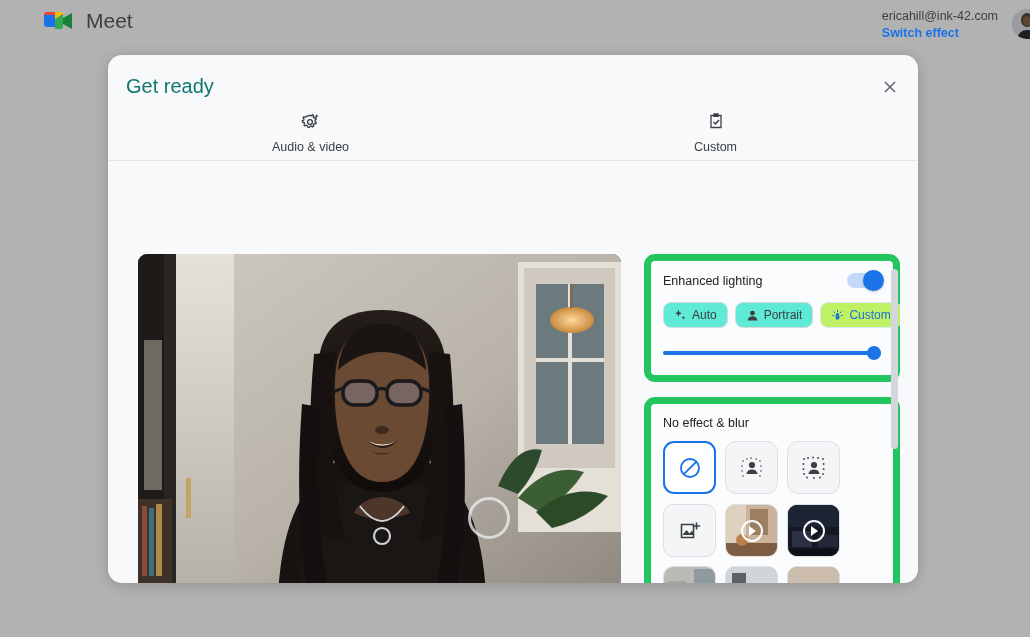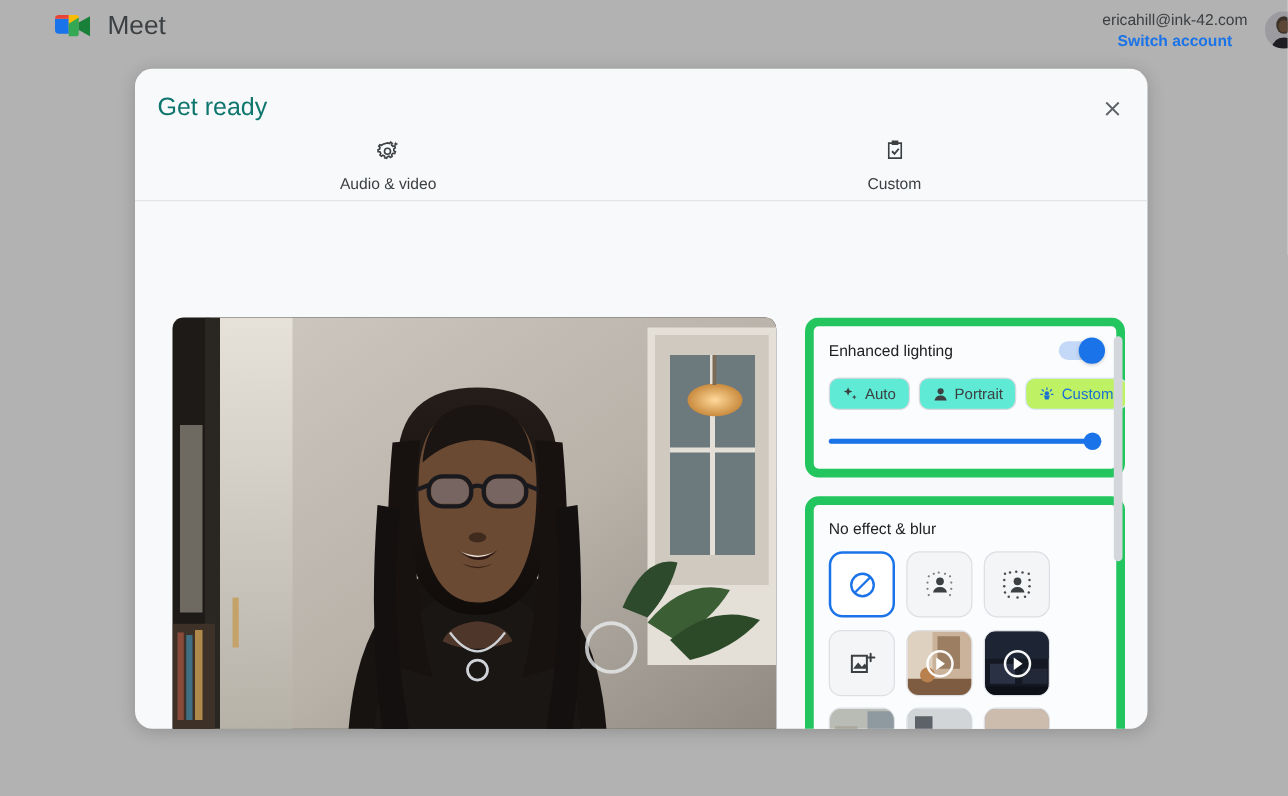--- a/index.html
+++ b/index.html
@@ -10,21 +10,21 @@
     overflow: hidden;
   }
   .page { position: relative; width: 1030px; height: 637px; }
 
   
   .topbar {
     position: absolute; left: 0; top: 0; width: 1030px; height: 52px; margin-left: 24px;
   }
   .brand { position: absolute; left: 18px; top: 8px; display: flex; align-items: center; gap: 10px; }
   .meet-logo { width: 34px; height: 26px; position: relative; }
-  .acct { position: absolute; right: 56px; top: 8px; text-align: center; line-height: 1.35; }
+  .acct { position: absolute; right: 56px; top: 8px; text-align: left; line-height: 1.35; }
   .acct-email { font-size: 12.5px; color: #3c4043; }
   .acct-switch { font-size: 12.5px; color: #1a73e8; font-weight: 700; cursor: pointer; }
   .avatar {
     position: absolute; right: 12px; top: 9px; width: 30px; height: 30px;
     border-radius: 50%; overflow: hidden; background: #a9a9ad;
   }
 
   
   .dialog {
     position: absolute; left: 108px; top: 55px; width: 810px; height: 528px;
@@ -155,21 +155,21 @@
           <path d="M13 4 h6 a2 2 0 0 1 2 2 v4 l-8 5 z" fill="#fbbc04"></path>
           <path d="M13 11 l8 -5 v13 a2 2 0 0 1 -2 2 h-6 z" fill="#34a853"></path>
           <path d="M21 10 l9 -5 v16 l-9 -5 z" fill="#188038"></path>
         </svg>
       </span>
       <span style="font-size:21px;color:#3c4043;">Meet</span>
     </div>
 
     <div class="acct">
       <div class="acct-email">ericahill@ink-42.com</div>
-      <div class="acct-switch">Switch account</div>
+      <div class="acct-switch">Switch effect</div>
     </div>
 
     <div class="avatar">
       <svg width="30" height="30" viewBox="0 0 30 30">
         <rect width="30" height="30" fill="#9b9ba0"></rect>
         <ellipse cx="15" cy="11" rx="6" ry="7" fill="#3a3128"></ellipse>
         <ellipse cx="15" cy="12" rx="4.2" ry="5" fill="#5b4636"></ellipse>
         <path d="M5 30 q2-9 10-9 t10 9 z" fill="#1f1f23"></path>
       </svg>
     </div>

